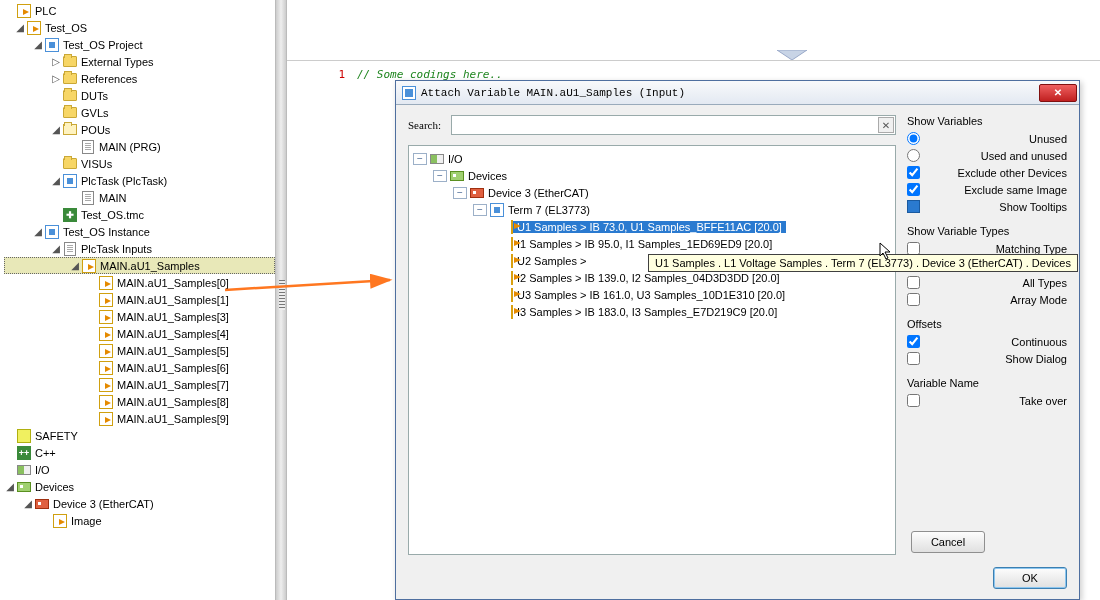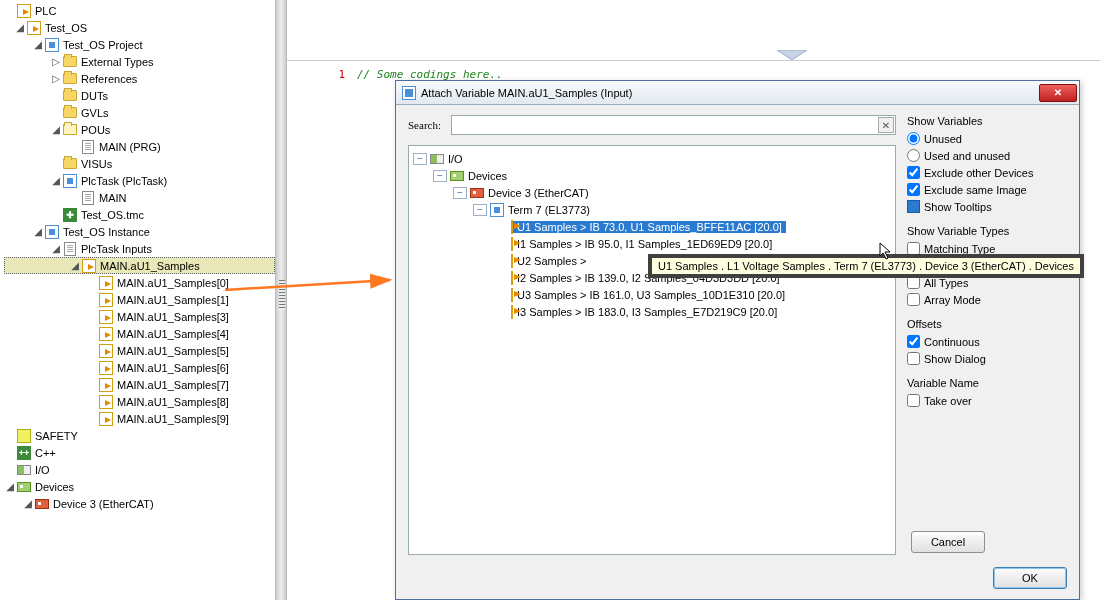--- a/index.html
+++ b/index.html
@@ -35,43 +35,43 @@
   
   .code-header{ position:absolute; left:0; top:0; right:0; height:60px; background:#fff;}
   .code-collapse-arrow{position:absolute;left:490px;top:50px;width:30px;height:8px;}
   .code-collapse-arrow svg{display:block;}
   .gutter{position:absolute;left:34px;top:68px;width:24px;text-align:right;color:#c00;font-family:Consolas, monospace; font-size:11px;}
   .code-line{position:absolute;left:70px;top:68px;font-family:Consolas,monospace;font-size:11px;font-style:italic;color:#1e851e;}
   
   .dialog{ position:absolute; left:395px; top:80px; width:685px; height:520px; background:#f0f0f0; border:1px solid #4f6f9f; box-shadow:2px 2px 6px rgba(0,0,0,.2);}
   .dialog-title{ height:24px; background:linear-gradient(to bottom,#f8f9fb,#e3e9f2);border-bottom:1px solid #9ab; display:flex;align-items:center;padding:0 2px 0 6px;}
   .dialog-title .title-icon{width:14px;height:14px;background:#fff;border:1px solid #4a90d9;margin-right:5px;display:flex;align-items:center;justify-content:center;}
-  .dialog-title .title-text{flex:1;}
+  .dialog-title .title-text{flex:1;font-family:Liberation Mono, monospace;}
   .close-x{width:38px;height:18px;background:linear-gradient(to bottom,#ef6060,#c02020);border:1px solid #801010;border-radius:2px;color:#fff;display:flex;align-items:center;justify-content:center;font-weight:bold;font-size:10px;cursor:pointer;}
   .dialog-body{position:absolute;top:24px;left:0;right:0;bottom:0;}
   .search-row{position:absolute; left:12px; top:10px; width:488px; display:flex; align-items:center;}
   .search-row label{margin-right:10px;font-family:Liberation Serif, serif;}
   .search-input-wrap{position:relative;flex:1;}
   .search-input{width:100%;height:20px;border:1px solid #9aa;background:#fff;padding:0 20px 0 4px;}
   .search-clear{position:absolute;right:2px;top:2px;width:16px;height:16px;border:1px solid #aaa;background:#f0f0f0;display:flex;align-items:center;justify-content:center;color:#555;font-size:10px;cursor:pointer;}
   .attach-tree{position:absolute;left:12px;top:40px;width:488px;height:410px;border:1px solid #9aa;background:#fff;padding:4px 2px;}
   .atree-row{display:flex;align-items:center;height:17px;white-space:nowrap;}
   .atree-row .exp{width:14px;height:12px;border:1px solid #9cb0c8;background:#fff;display:flex;align-items:center;justify-content:center;color:#4a6a95;font-size:10px;margin-right:2px;cursor:pointer;line-height:1;}
   .atree-row .nic{width:16px;height:16px;display:inline-flex;align-items:center;justify-content:center;margin-right:3px;}
   .var-arrow{width:14px;height:12px;background:#fff;border:1px solid #d9a010;position:relative;}
   .var-arrow:after{content:"";position:absolute;left:2px;top:2px;width:0;height:0;border-top:3px solid transparent;border-bottom:3px solid transparent;border-left:7px solid #e58a00;}
   .var-row{display:flex;align-items:center;height:17px;padding-left:100px;}
   .var-row.sel .var-text{background:#2a7ad0;color:#fff;padding:0 4px;}
   .var-text{padding:0 4px;}
-  .tooltip{position:absolute; left:239px; top:108px; background:#ffffe0;border:4px solid #404040;padding:2px 6px;white-space:nowrap;z-index:5;}
+  .tooltip{position:absolute; left:239px; top:108px; background:#ffffe0;border:1px solid #404040;padding:2px 6px;white-space:nowrap;z-index:5;}
   .cursor-arrow{position:absolute; left:470px; top:96px; width:14px;height:18px;z-index:6;}
   .cursor-arrow svg{display:block;}
   .options-col{position:absolute; right:12px; top:10px; width:160px;}
   .group-title{margin:0 0 3px 0;}
-  .opt{display:flex;align-items:center;height:17px;}
+  .opt{display:flex;align-items:center;height:17px;justify-content:space-between;}
   .opt input{margin:0 4px 0 0;}
   .gap{height:10px;}
   .btn-row{position:absolute;right:12px;bottom:10px;display:flex;gap:8px;}
   .win-btn{width:74px;height:22px;background:linear-gradient(to bottom,#fdfdfd,#e0e0e0);border:1px solid #8f8f8f;border-radius:3px;cursor:pointer;}
   .win-btn.default{border:1px solid #3c7fb1;box-shadow:0 0 0 1px #8cc6ef inset;margin-top:36px;}
   
   .orange-arrow{position:absolute; left:225px; top:280px; width:175px; height:20px; z-index:50;}
   .orange-arrow svg{overflow:visible;}
 </style>
 </head>
@@ -313,20 +313,28 @@
         </span>
         <span class="label">Devices</span>
       </div>
     <div class="tree-row">
         <span class="ind" style="width:18px"></span>
         <span class="caret">◢</span>
         <span class="icon">
           <span class="dev-icon" style="background:#e06040;border-color:#a03010"></span>
         </span>
         <span class="label">Device 3 (EtherCAT)</span>
+      </div>
+    <div class="tree-row">
+        <span class="ind" style="width:36px"></span>
+        <span class="caret"></span>
+        <span class="icon">
+          <span class="block-orange"></span>
+        </span>
+        <span class="label">Image</span>
       </div>
   </div>
 </div>
 
 <div class="splitter-bar">
     <div class="splitter-grip"></div>
   </div>
 
 <div class="pane-right">
   <div class="code-header">

